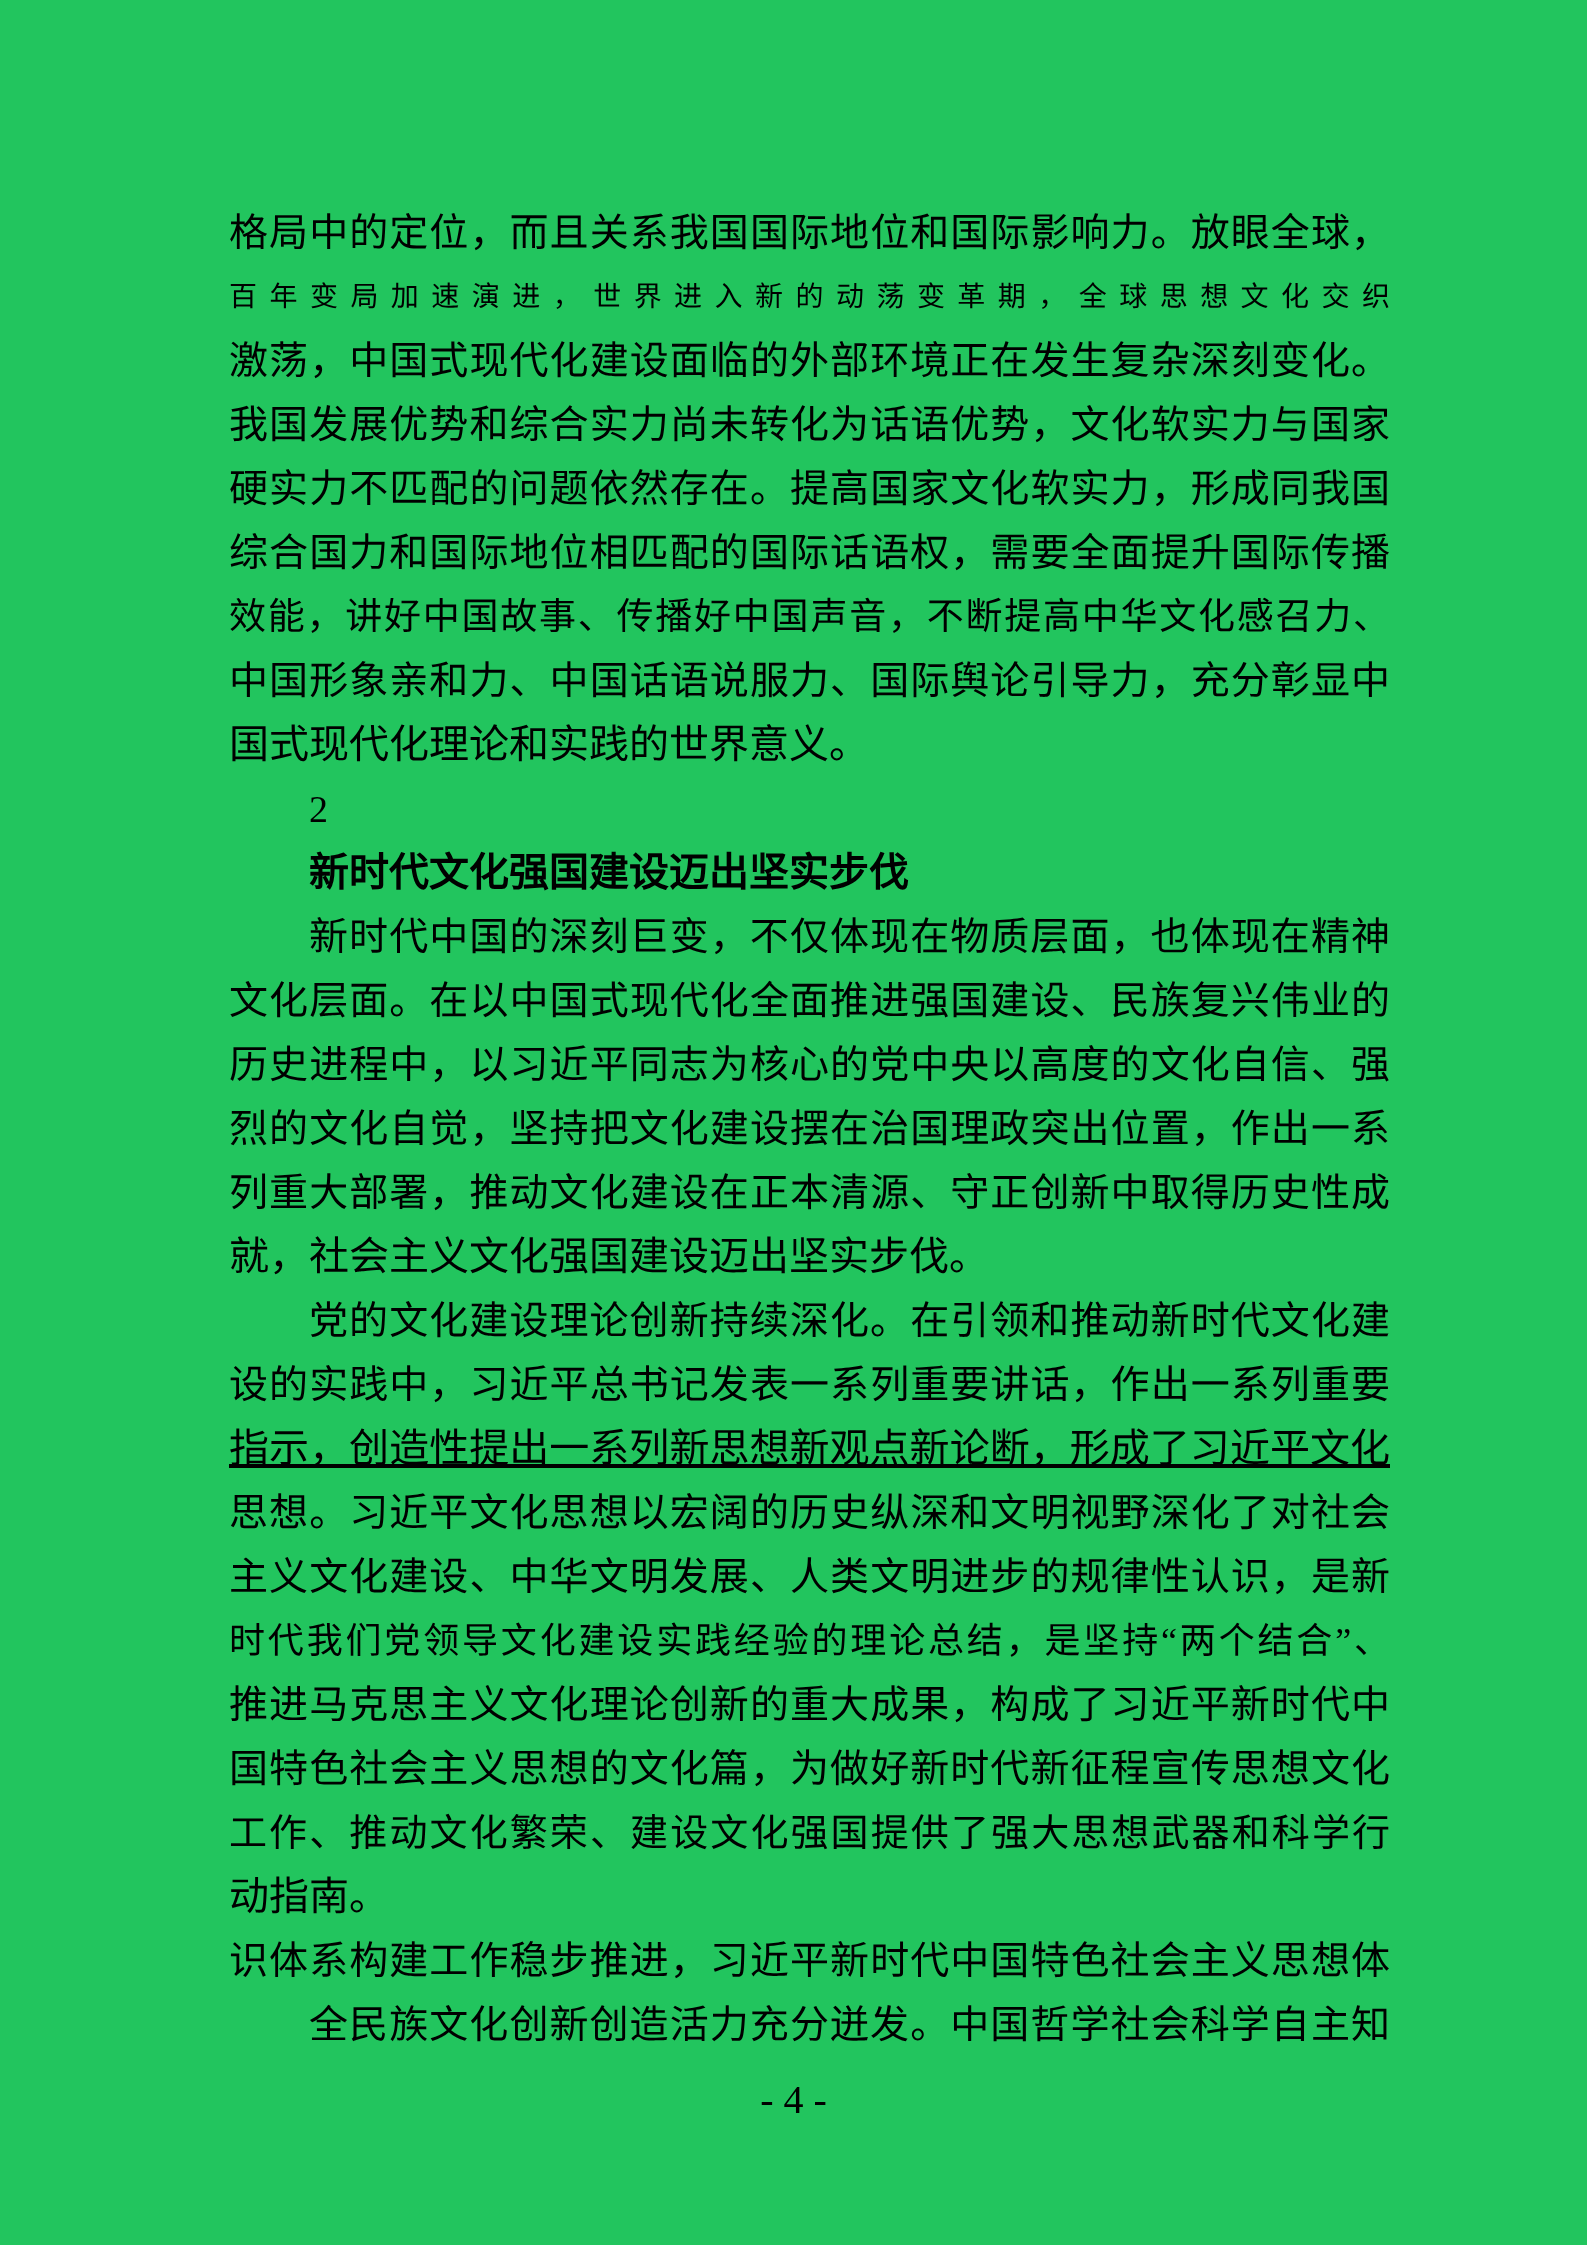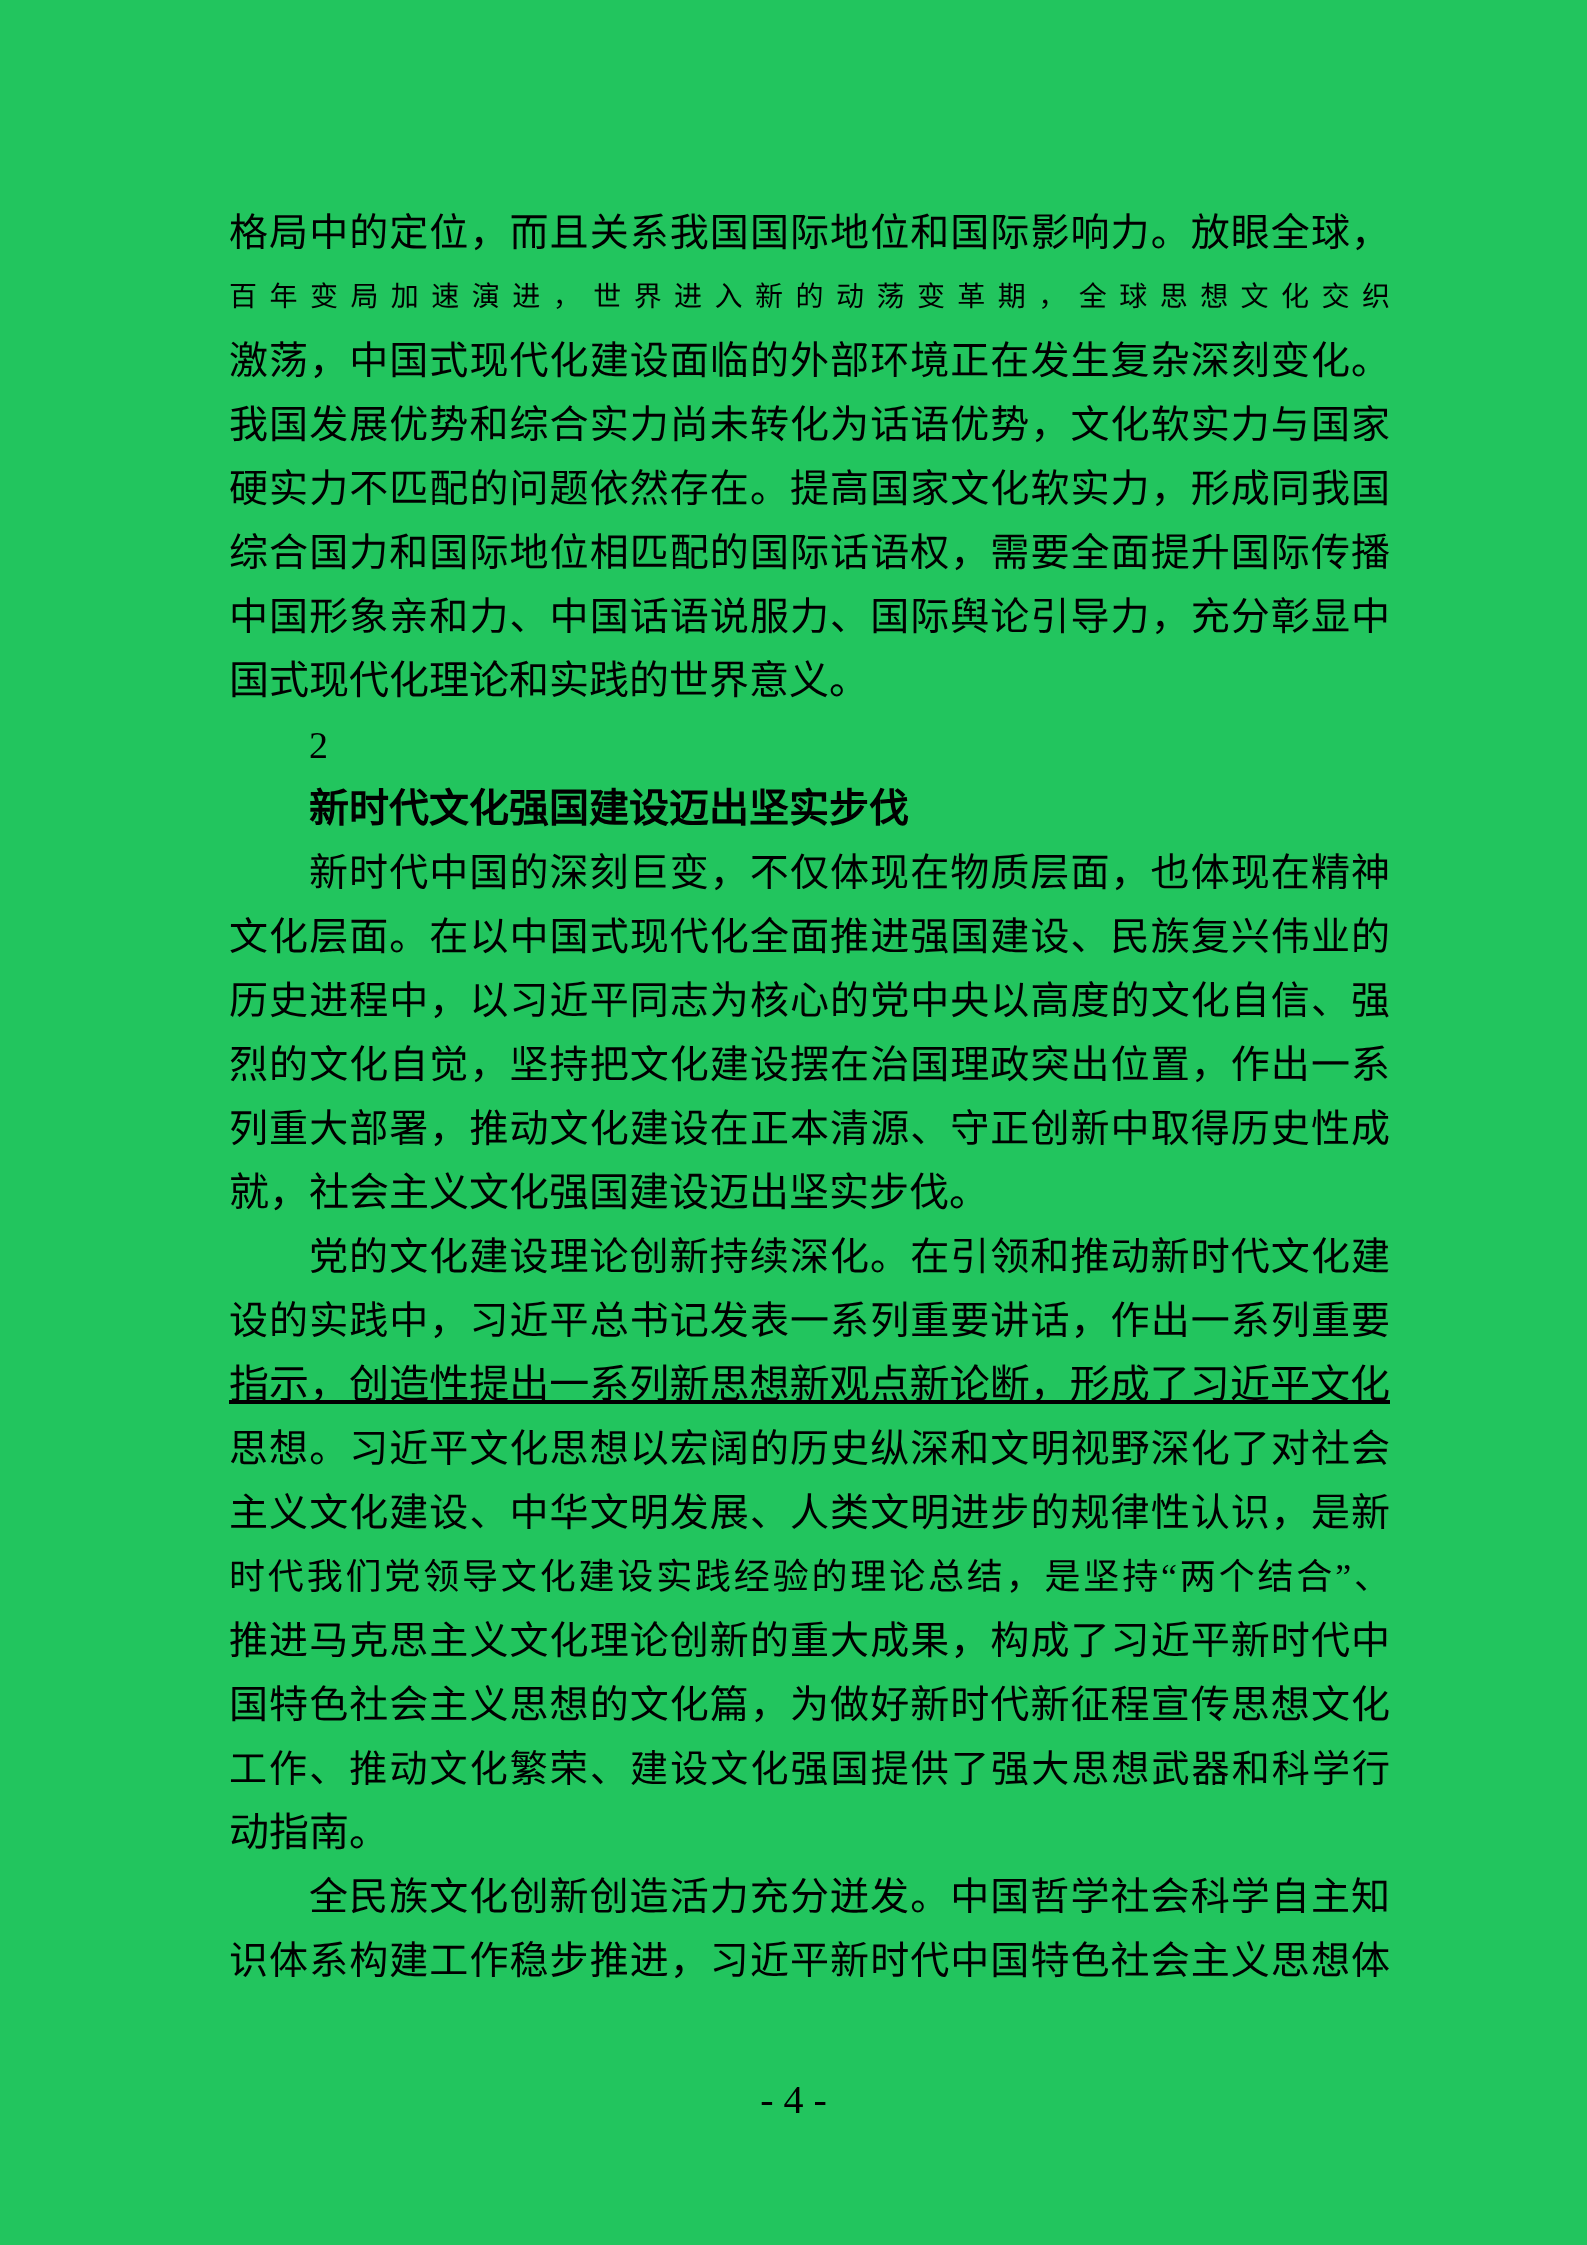--- a/index.html
+++ b/index.html
@@ -61,37 +61,38 @@
 <body>
 
 <div class="page">
   <div class="text-block" id="text-block">
       <div class="line just" style="font-size: 39px;">格局中的定位，而且关系我国国际地位和国际影响力。放眼全球，</div>
       <div class="line just" style="font-size: 28px;">百年变局加速演进，世界进入新的动荡变革期，全球思想文化交织</div>
       <div class="line just" style="font-size: 39px;">激荡，中国式现代化建设面临的外部环境正在发生复杂深刻变化。</div>
       <div class="line just" style="font-size: 39px;">我国发展优势和综合实力尚未转化为话语优势，文化软实力与国家</div>
       <div class="line just" style="font-size: 39px;">硬实力不匹配的问题依然存在。提高国家文化软实力，形成同我国</div>
       <div class="line just" style="font-size: 39px;">综合国力和国际地位相匹配的国际话语权，需要全面提升国际传播</div>
+      <div class="line just" style="font-size: 37px;">效能，讲好中国故事、传播好中国声音，不断提高中华文化感召力、</div>
       <div class="line just" style="font-size: 39px;">中国形象亲和力、中国话语说服力、国际舆论引导力，充分彰显中</div>
       <div class="line">国式现代化理论和实践的世界意义。</div>
       <div class="line indent latin">2</div>
       <div class="line indent bold">新时代文化强国建设迈出坚实步伐</div>
       <div class="line just indent" style="font-size: 39px;">新时代中国的深刻巨变，不仅体现在物质层面，也体现在精神</div>
       <div class="line just" style="font-size: 39px;">文化层面。在以中国式现代化全面推进强国建设、民族复兴伟业的</div>
       <div class="line just" style="font-size: 39px;">历史进程中，以习近平同志为核心的党中央以高度的文化自信、强</div>
       <div class="line just" style="font-size: 39px;">烈的文化自觉，坚持把文化建设摆在治国理政突出位置，作出一系</div>
       <div class="line just" style="font-size: 39px;">列重大部署，推动文化建设在正本清源、守正创新中取得历史性成</div>
       <div class="line">就，社会主义文化强国建设迈出坚实步伐。</div>
       <div class="line just indent" style="font-size: 39px;">党的文化建设理论创新持续深化。在引领和推动新时代文化建</div>
       <div class="line just" style="font-size: 39px;">设的实践中，习近平总书记发表一系列重要讲话，作出一系列重要</div>
       <div class="line just" style="font-size: 40px; text-decoration: underline;">指示，创造性提出一系列新思想新观点新论断，形成了习近平文化</div>
       <div class="line just" style="font-size: 39px;">思想。习近平文化思想以宏阔的历史纵深和文明视野深化了对社会</div>
       <div class="line just" style="font-size: 39px;">主义文化建设、中华文明发展、人类文明进步的规律性认识，是新</div>
       <div class="line just" style="font-size: 36px;">时代我们党领导文化建设实践经验的理论总结，是坚持“两个结合”、</div>
       <div class="line just" style="font-size: 39px;">推进马克思主义文化理论创新的重大成果，构成了习近平新时代中</div>
       <div class="line just" style="font-size: 39px;">国特色社会主义思想的文化篇，为做好新时代新征程宣传思想文化</div>
       <div class="line just" style="font-size: 38px;">工作、推动文化繁荣、建设文化强国提供了强大思想武器和科学行</div>
       <div class="line">动指南。</div>
+      <div class="line just" style="font-size: 39px;">识体系构建工作稳步推进，习近平新时代中国特色社会主义思想体</div>
       <div class="line just indent" style="font-size: 39px;">全民族文化创新创造活力充分迸发。中国哲学社会科学自主知</div>
-      <div class="line just" style="font-size: 39px;">识体系构建工作稳步推进，习近平新时代中国特色社会主义思想体</div>
     </div>
   <div class="footer">- 4 -</div>
 </div>
 
 </body></html>

